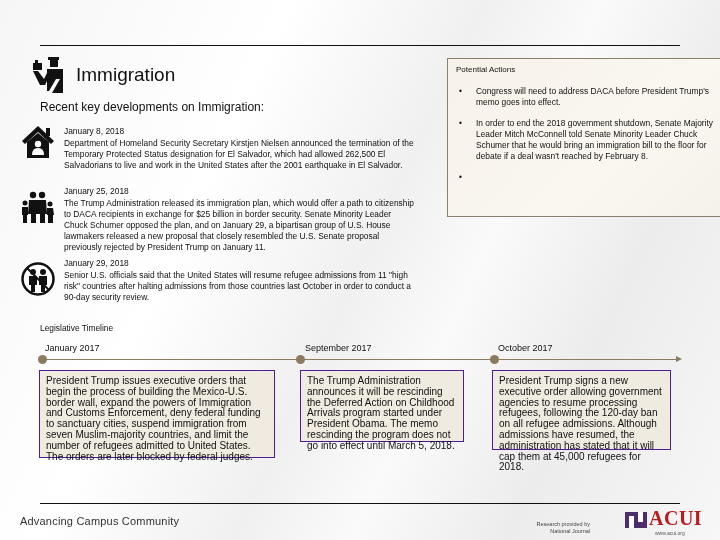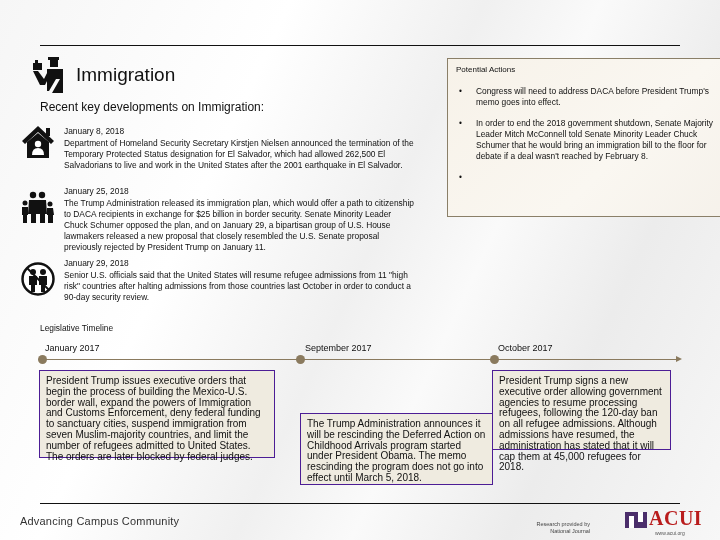--- a/index.html
+++ b/index.html
@@ -133,21 +133,21 @@
 
 <div class="tl-line"></div>
 <div class="tl-arrow"></div>
 <div class="tl-dot" style="left:38px;"></div>
 <div class="tl-dot" style="left:296px;"></div>
 <div class="tl-dot" style="left:490px;"></div>
 
 <div class="tl-box" style="left:39px; width:236px;">
   <span>President Trump issues executive orders that begin the process of building the Mexico-U.S. border wall, expand the powers of Immigration and Customs Enforcement, deny federal funding to sanctuary cities, suspend immigration from seven Muslim-majority countries, and limit the number of refugees admitted to United States. The orders are later blocked by federal judges.</span>
 </div>
-<div class="tl-box" style="left:300px; width:193px; height:72px;margin-top:43px;">
+<div class="tl-box" style="left:300px; width:164px; height:72px;">
   <span>The Trump Administration announces it will be rescinding the Deferred Action on Childhood Arrivals program started under President Obama. The memo rescinding the program does not go into effect until March 5, 2018.</span>
 </div>
 <div class="tl-box" style="left:492px; width:179px; height:80px;">
   <span>President Trump signs a new executive order allowing government agencies to resume processing refugees, following the 120-day ban on all refugee admissions. Although admissions have resumed, the administration has stated that it will cap them at 45,000 refugees for 2018.</span>
 </div>
 
 <div class="bottom-rule"></div>
 <div class="footer-tag">Advancing Campus Community</div>
 <div class="credit">
   <div>Research provided by</div>

